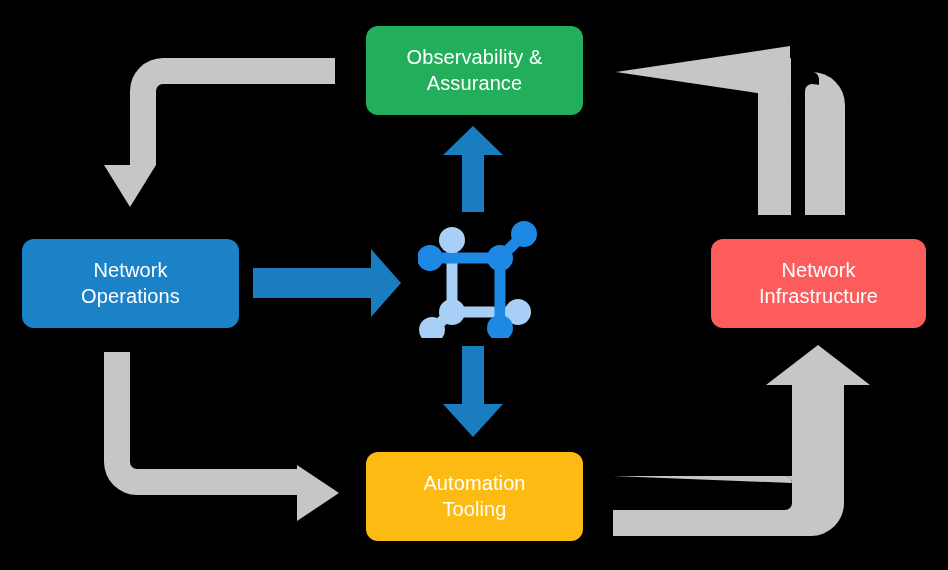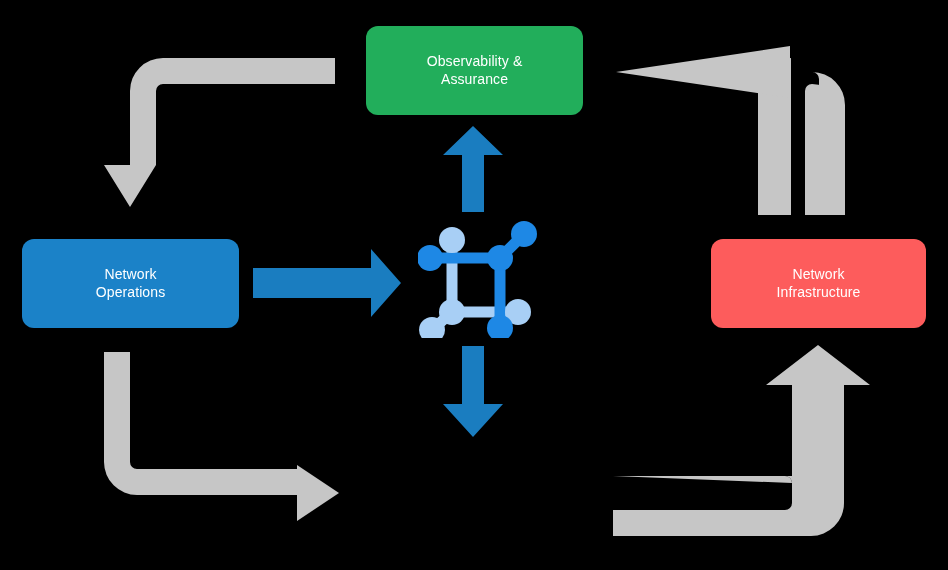--- a/index.html
+++ b/index.html
@@ -26,21 +26,21 @@
     height: 570px;
   }
   .node-box {
     position: absolute;
     border-radius: 12px;
     display: flex;
     align-items: center;
     justify-content: center;
     text-align: center;
     color: #ffffff;
-    font-size: 14px;
+    font-size: 20px;
     line-height: 1.28;
     font-weight: 400;
     letter-spacing: 0.1px;
     box-sizing: border-box;
     padding: 4px 24px;
   }
   .node-label {
     display: block;
     white-space: pre-line;
   }
@@ -197,14 +197,18 @@
   <div class="node-box" id="box-operations" style="background: rgb(27, 130, 200); color: rgb(255, 255, 255);">
     <span class="node-label">Network
 Operations</span>
   </div>
 
   <div class="node-box" id="box-infrastructure" style="background: rgb(253, 92, 92); color: rgb(255, 255, 255);">
     <span class="node-label">Network
 Infrastructure</span>
   </div>
 
+  <div class="node-box" id="box-automation" style="background: rgb(253, 186, 18); color: rgb(255, 255, 255);">
+    <span class="node-label">Automation
+Tooling</span>
+  </div>
 
 </div>
 
 </body></html>

